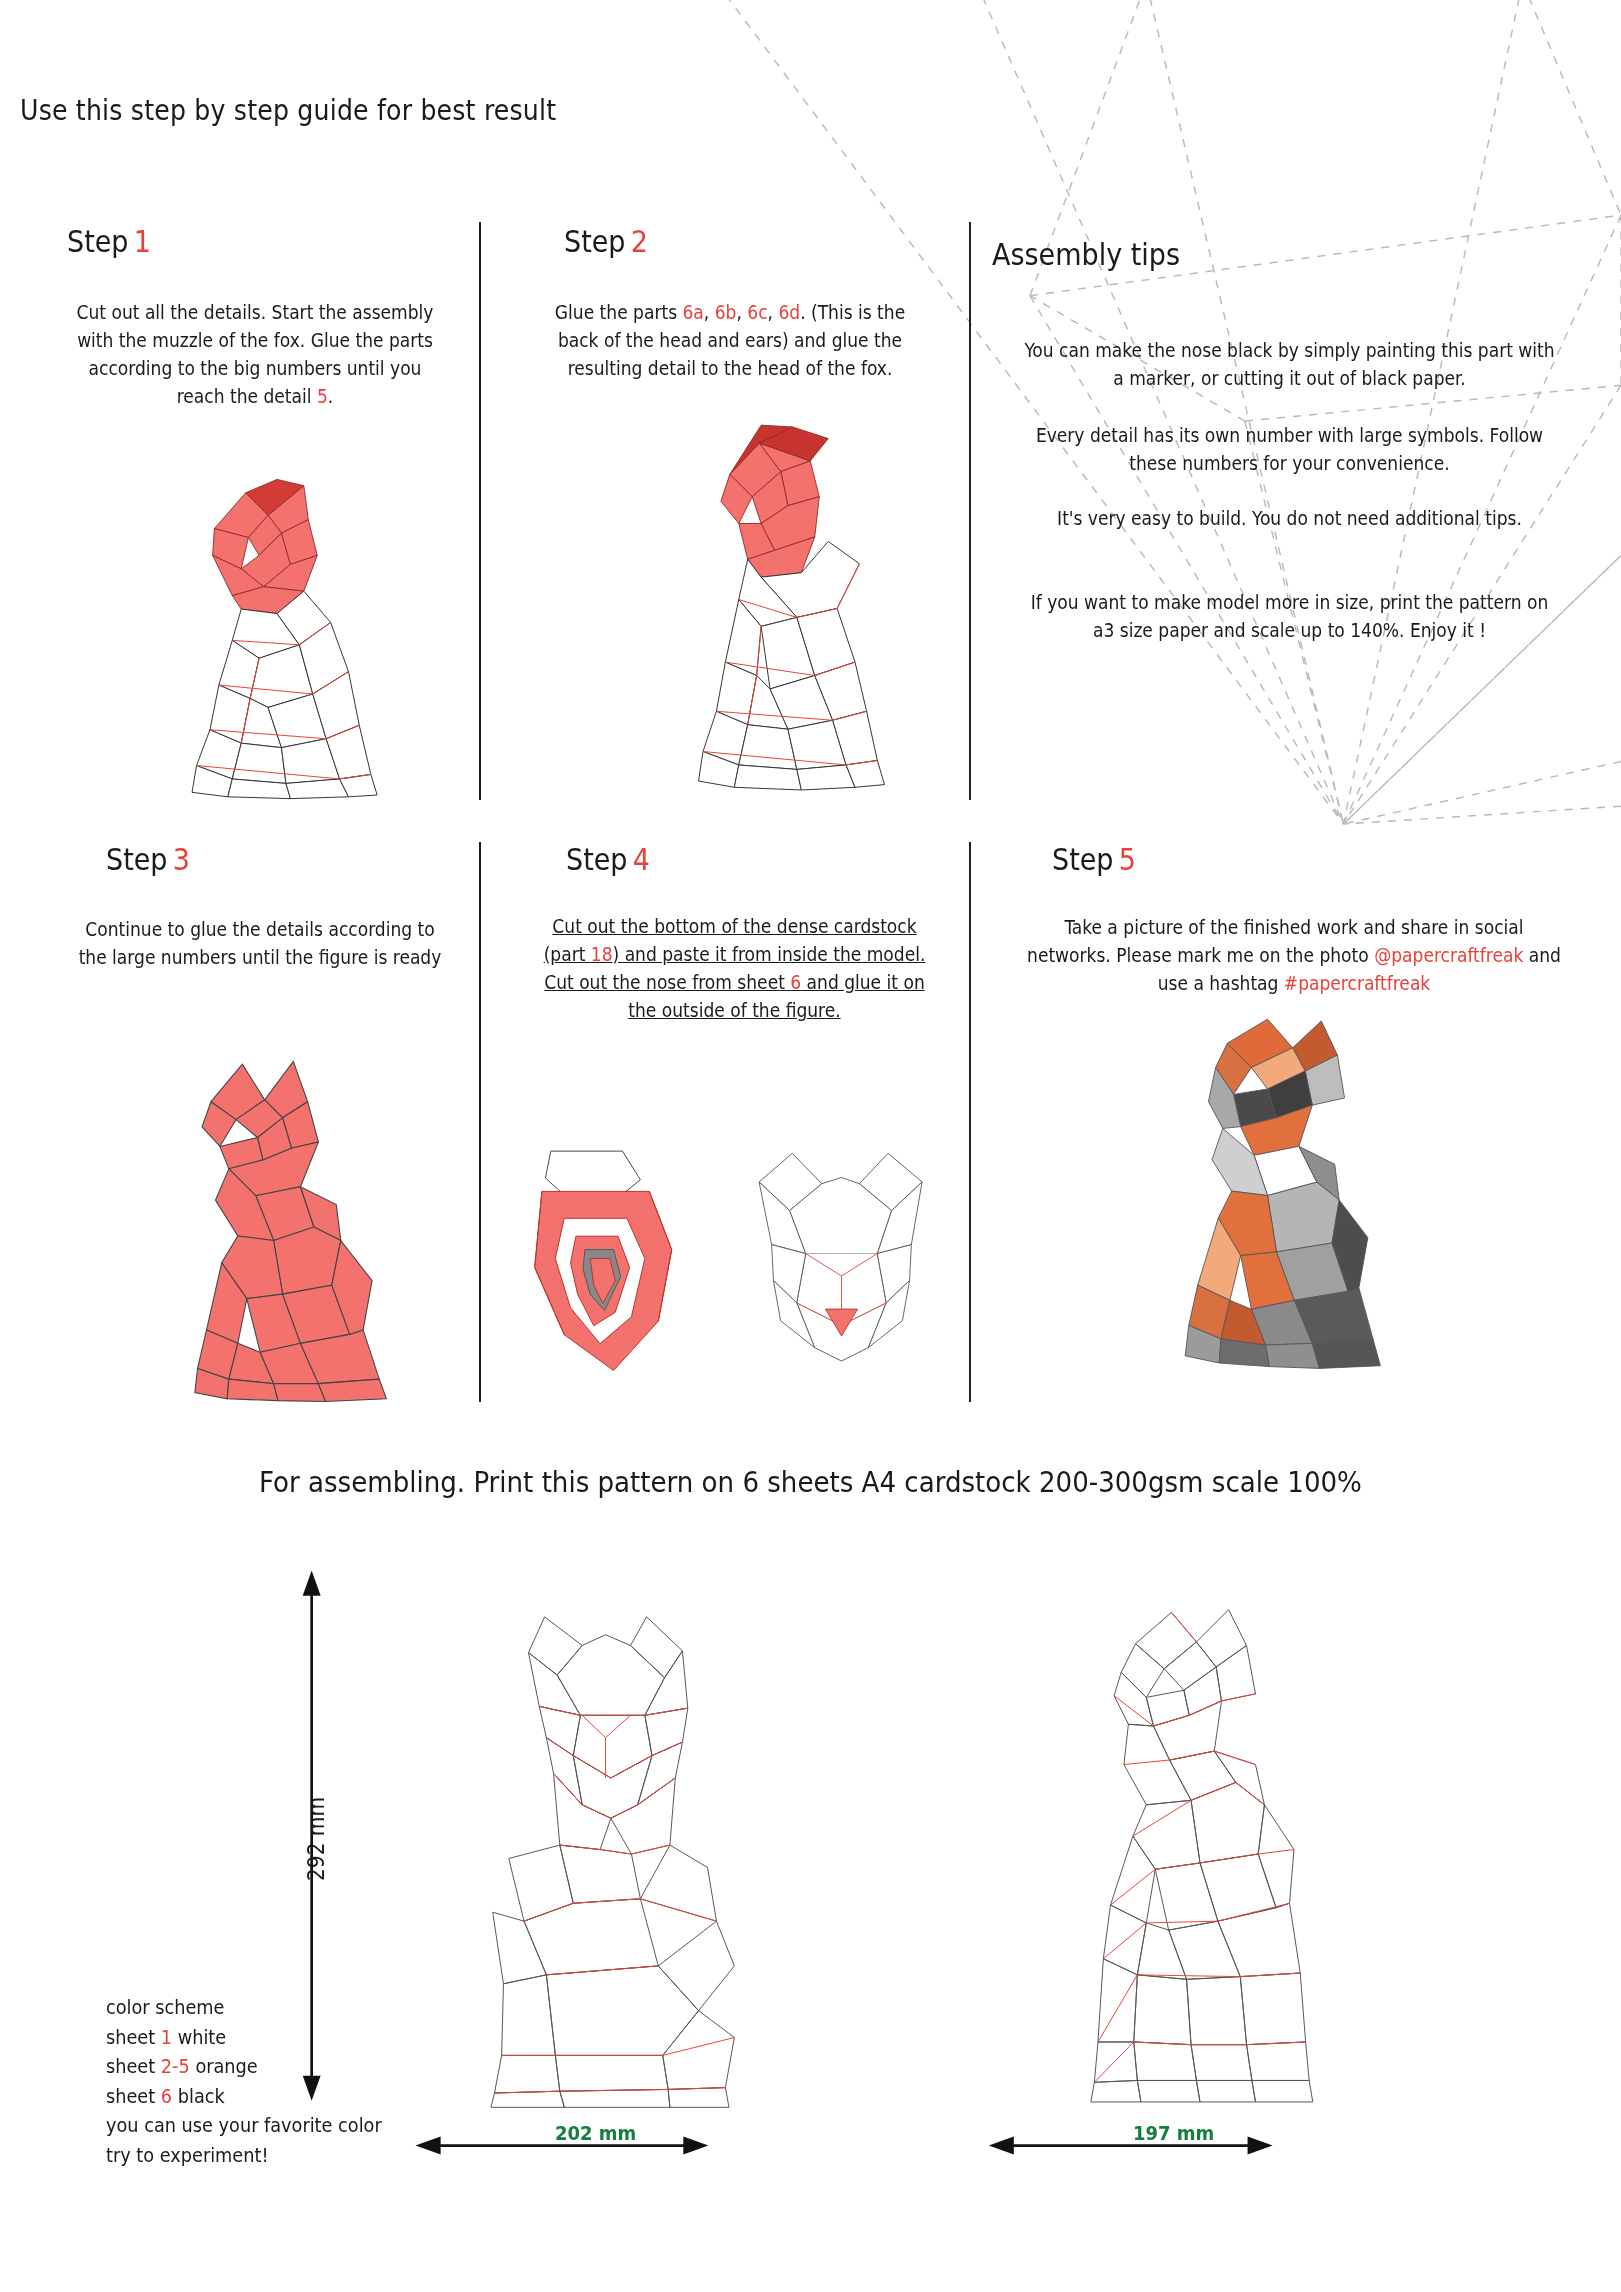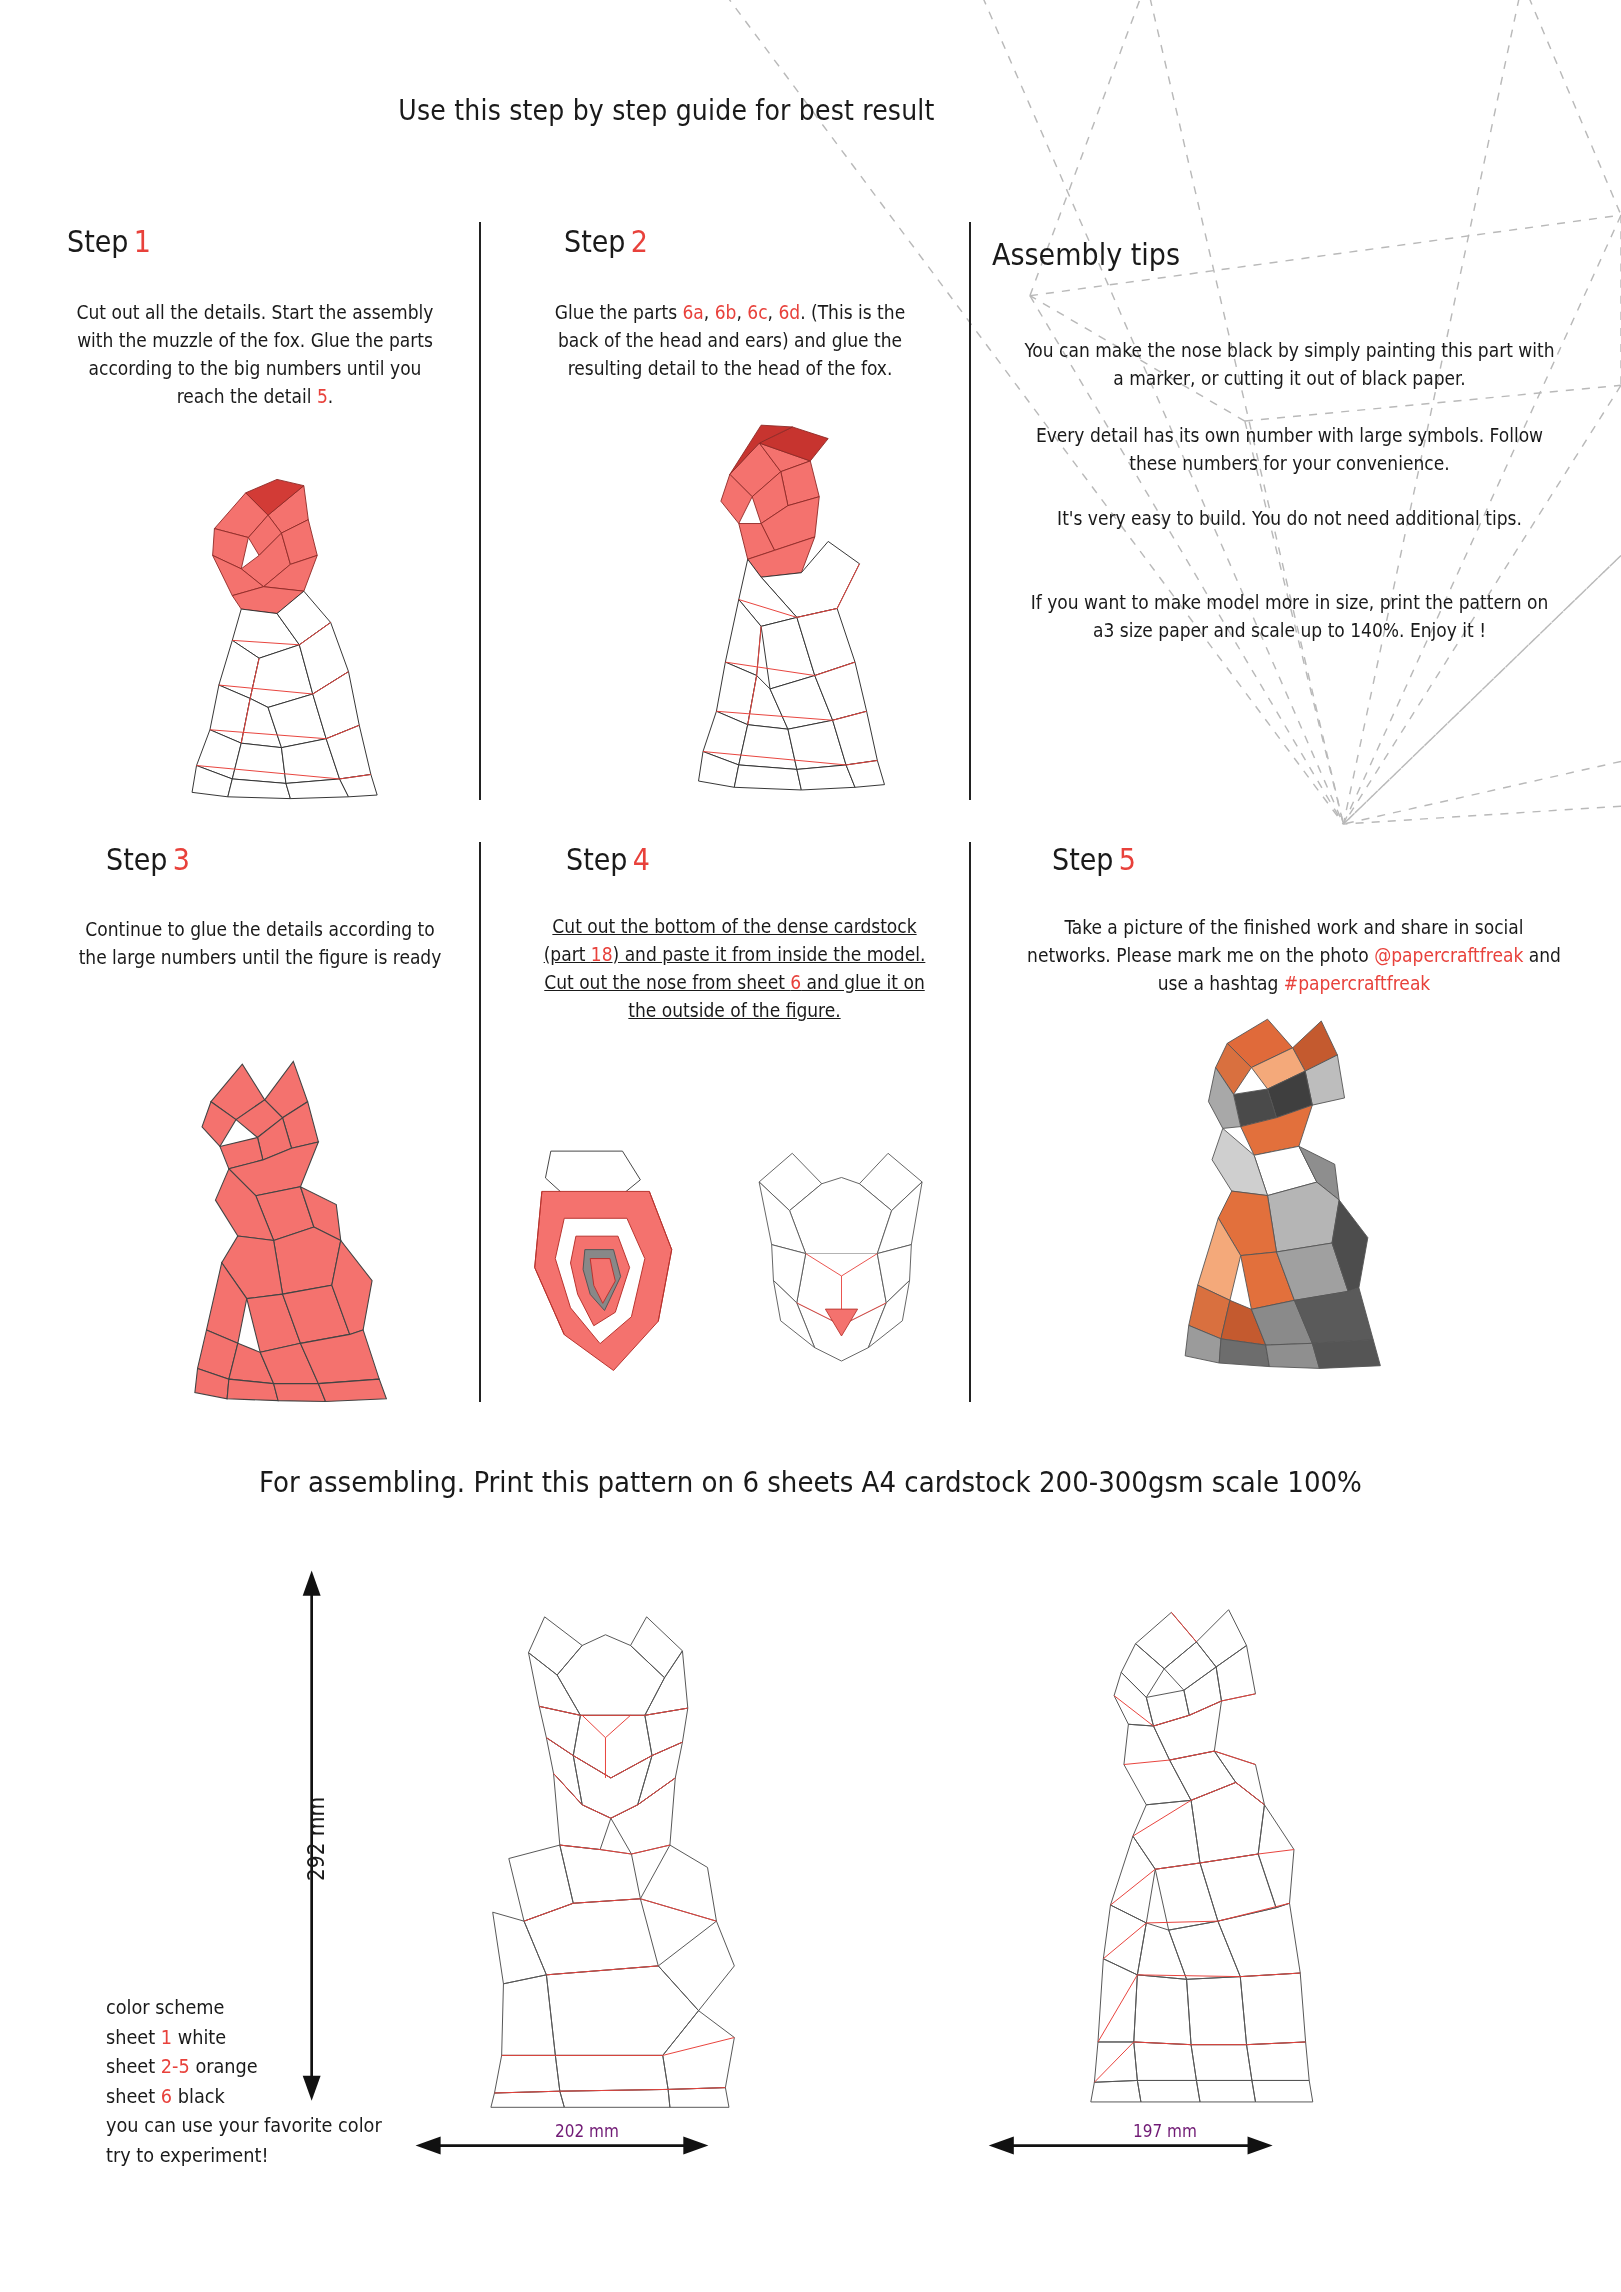--- a/index.html
+++ b/index.html
@@ -27,24 +27,25 @@
     left: 0; top: 0;
     width: 1621px;
     height: 2293px;
     pointer-events: none;
   }
   .headline {
     position: absolute;
     top: 94px;
     left: 0;
     width: 1333px;
-    text-align: center;
+    text-align: left;
     font-size: 28px;
     letter-spacing: 0.2px;
     color: #1a1a1a;
+    padding-left: 20px;
   }
   .step-title {
     position: absolute;
     font-size: 30px;
     color: #1a1a1a;
   }
   .step-title .num {
     color: #e8413b;
     margin-left: 5.4px;
   }
@@ -65,22 +66,23 @@
     position: absolute;
     top: 1465px;
     left: 0;
     width: 1621px;
     text-align: center;
     font-size: 29px;
     color: #1a1a1a;
   }
   .dim-label {
     position: absolute;
-    font-size: 17px;
-    color: #701a75;
+    font-size: 20px;
+    color: #15803d;
+    font-weight: bold;
   }
   .dim-vert {
     position: absolute;
     font-size: 22.4px;
     color: #1a1a1a;
     transform: rotate(-90deg);
     transform-origin: left top;
     white-space: nowrap;
   }
   .color-scheme {

